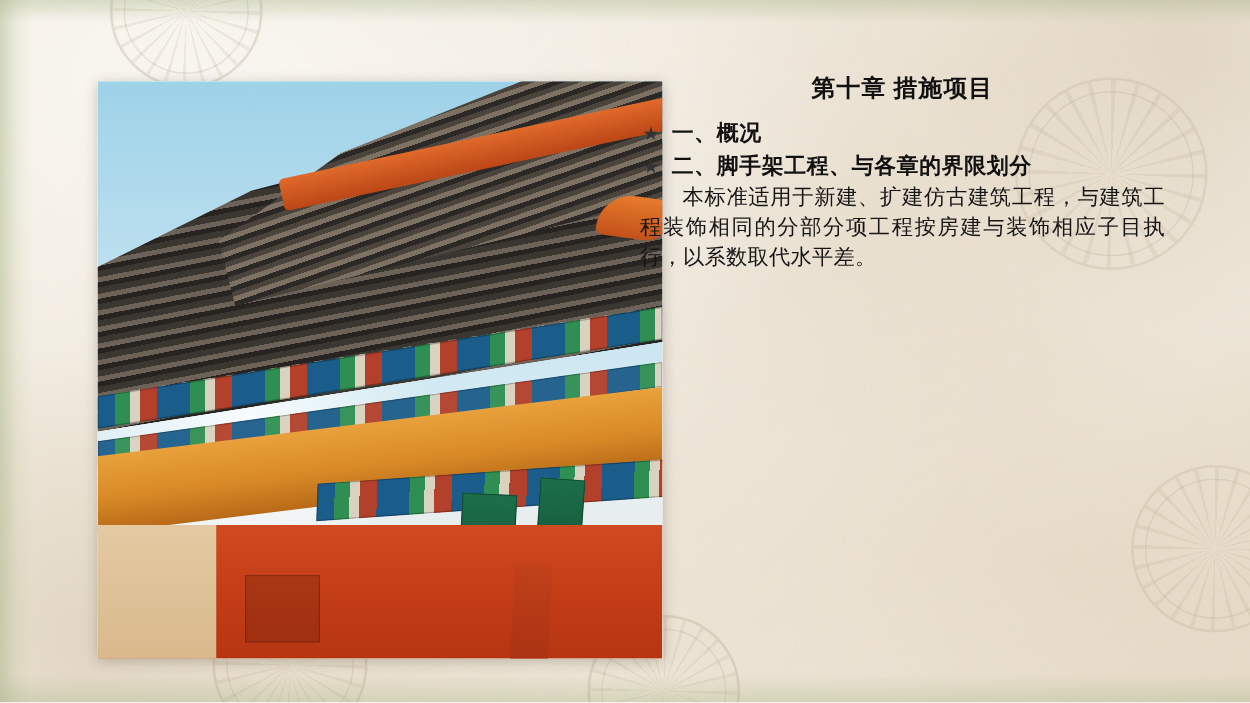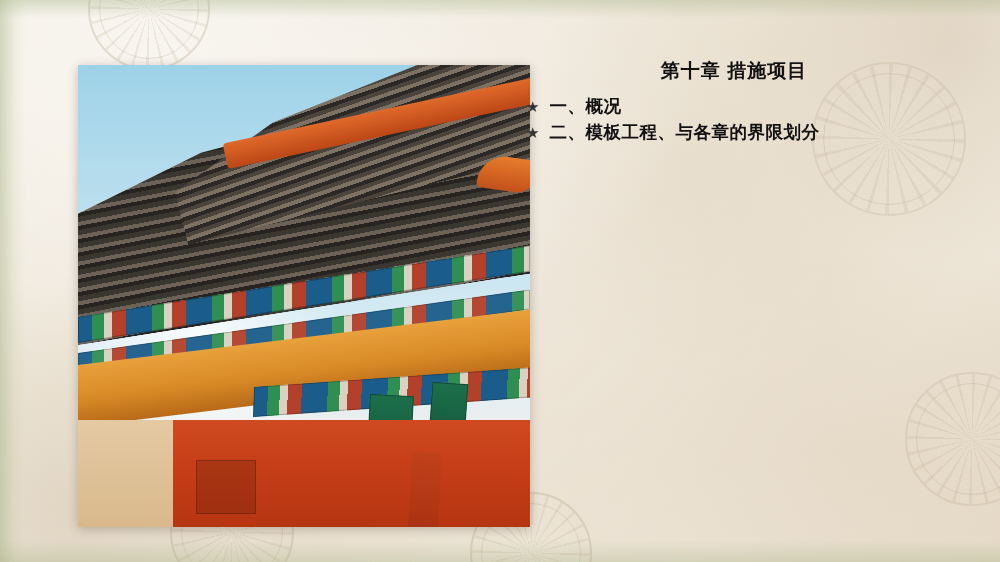--- a/index.html
+++ b/index.html
@@ -225,24 +225,25 @@
       rgba(235,235,225,0.95) 0px, rgba(235,235,225,0.95) 6px,
       rgba(0,0,0,0) 6px, rgba(0,0,0,0) 18px);
     transform: rotate(-9deg);
     border-radius: 8px;
     opacity: 0.8;
   }
 
   
   .content {
     position: absolute;
-    left: 524px;
+    left: 512px;
     top: 58px;
     width: 420px;
     color: #1a1a1a;
+    font-family: Liberation Serif, serif;
   }
   .title {
     text-align: center;
     font-size: 19px;
     font-weight: bold;
     color: #111;
     margin: 0 0 10px 0;
     letter-spacing: 1px;
   }
   .section {
@@ -330,18 +331,19 @@
     <div class="section">
       <div class="heading-row">
         <span class="star">★</span>
         <span class="heading">一、概况</span>
       </div>
     </div>
 
     <div class="section">
       <div class="heading-row">
         <span class="star">★</span>
-        <span class="heading">二、模板工程、与各章的界限划分</span>
+        <span class="heading">二、脚手架工程、与各章的界限划分</span>
       </div>
+      <p class="para">本标准适用于新建、扩建仿古建筑工程，与建筑工程装饰相同的分部分项工程按房建与装饰相应子目执行，以系数取代水平差。</p>
     </div>
   </div>
 
 </div>
 
 </body></html>

